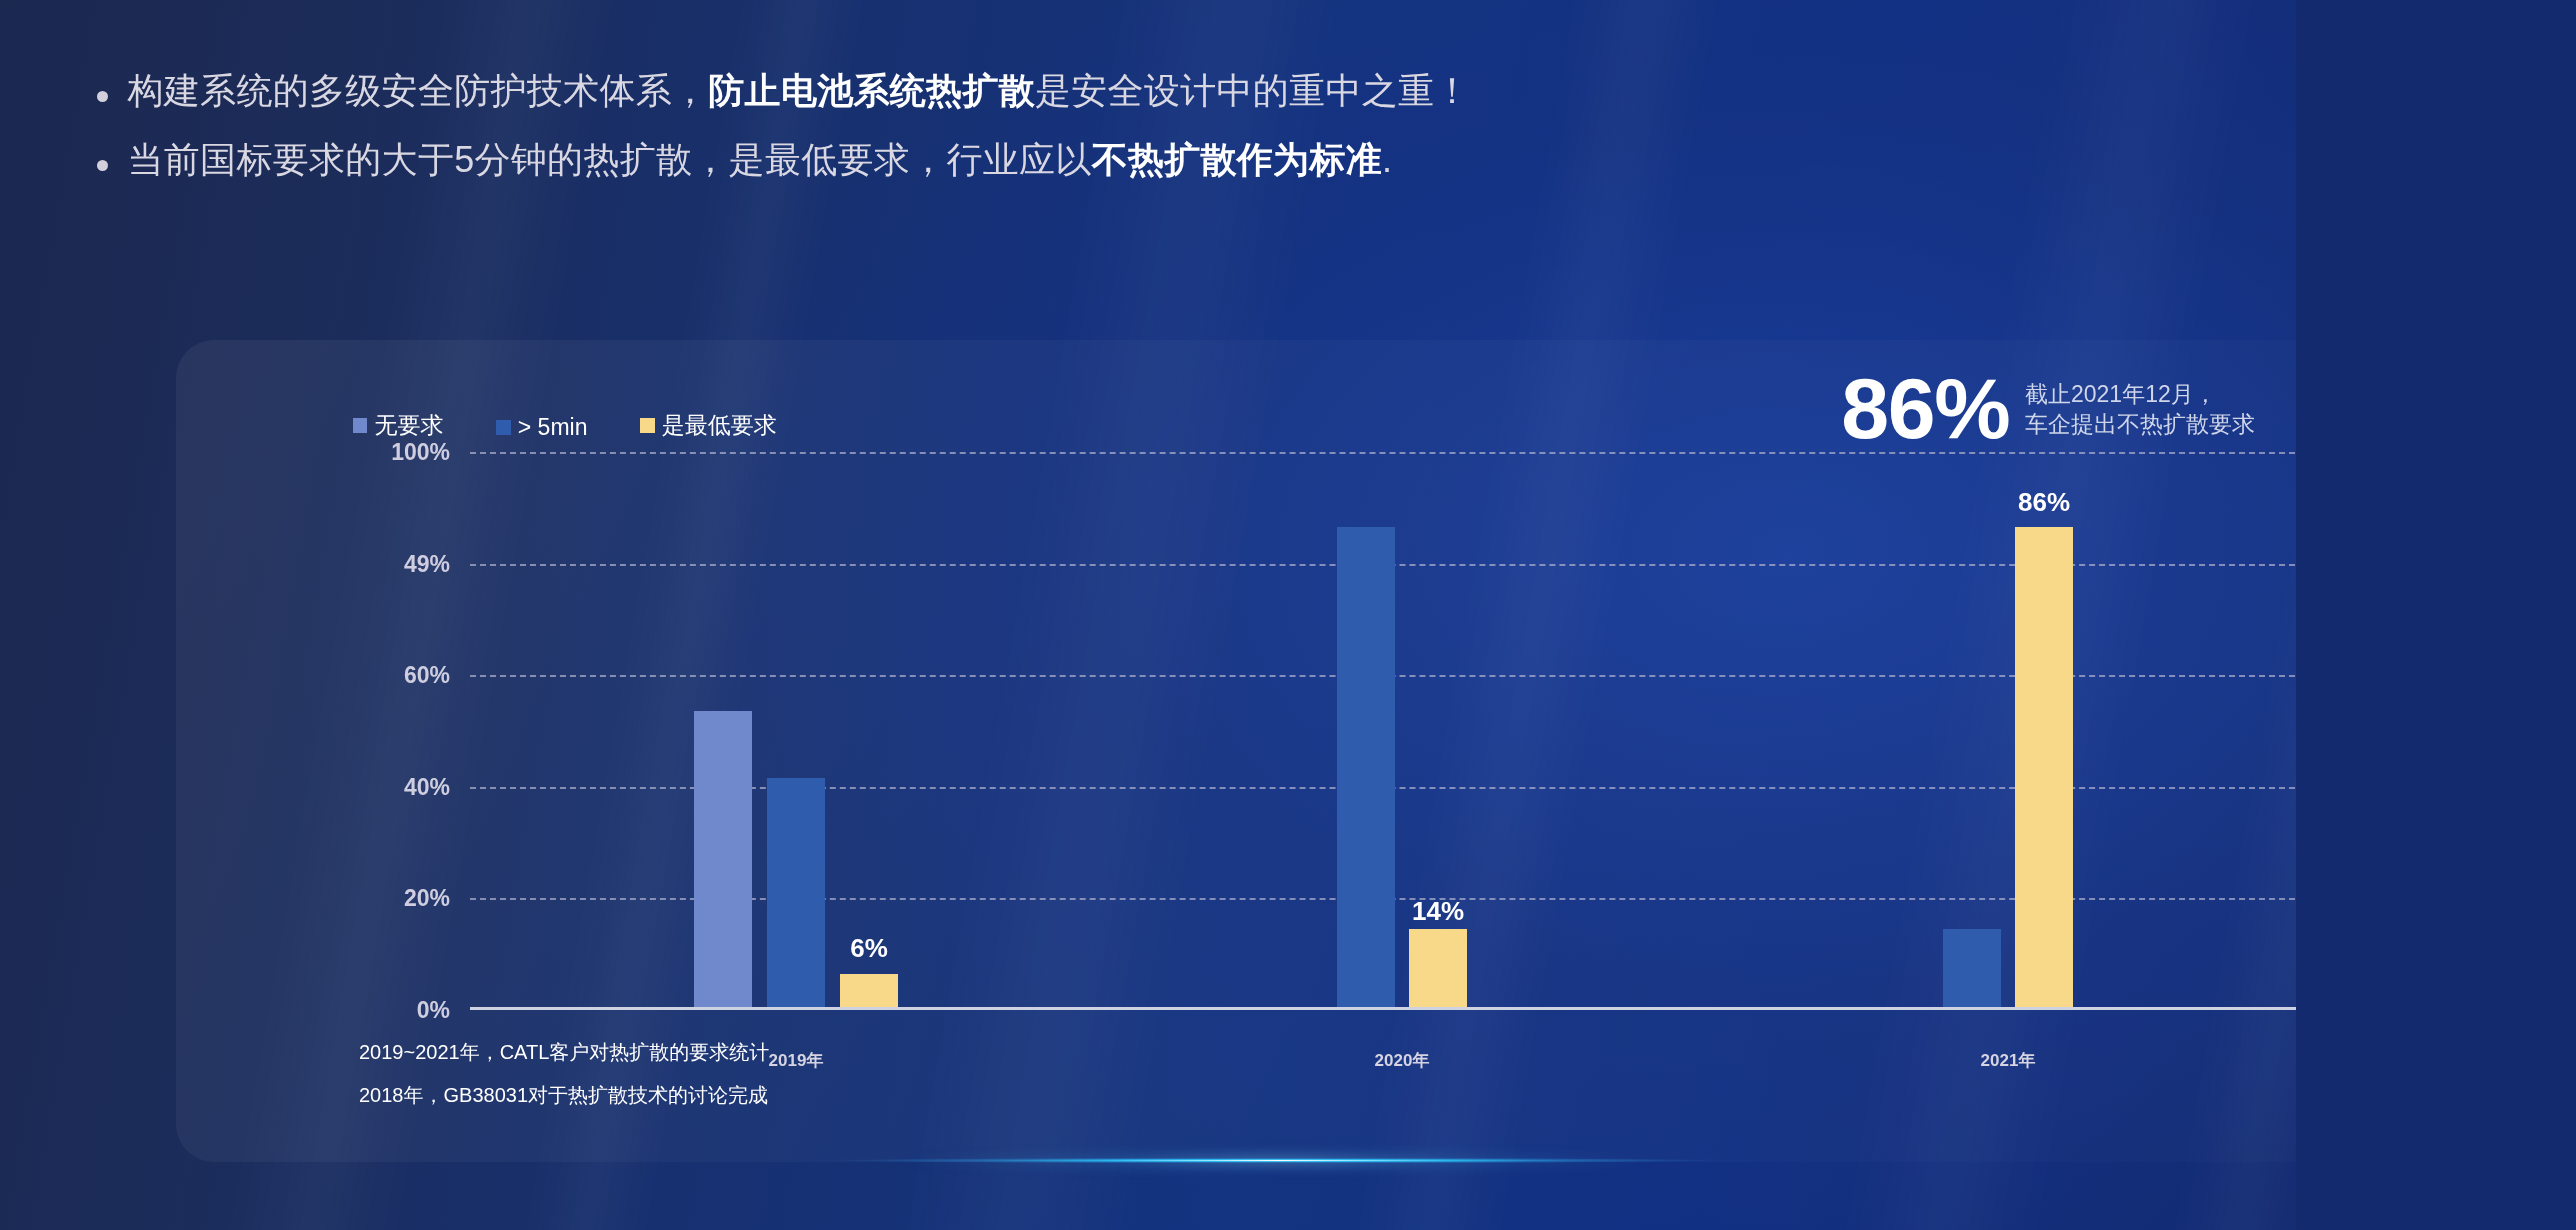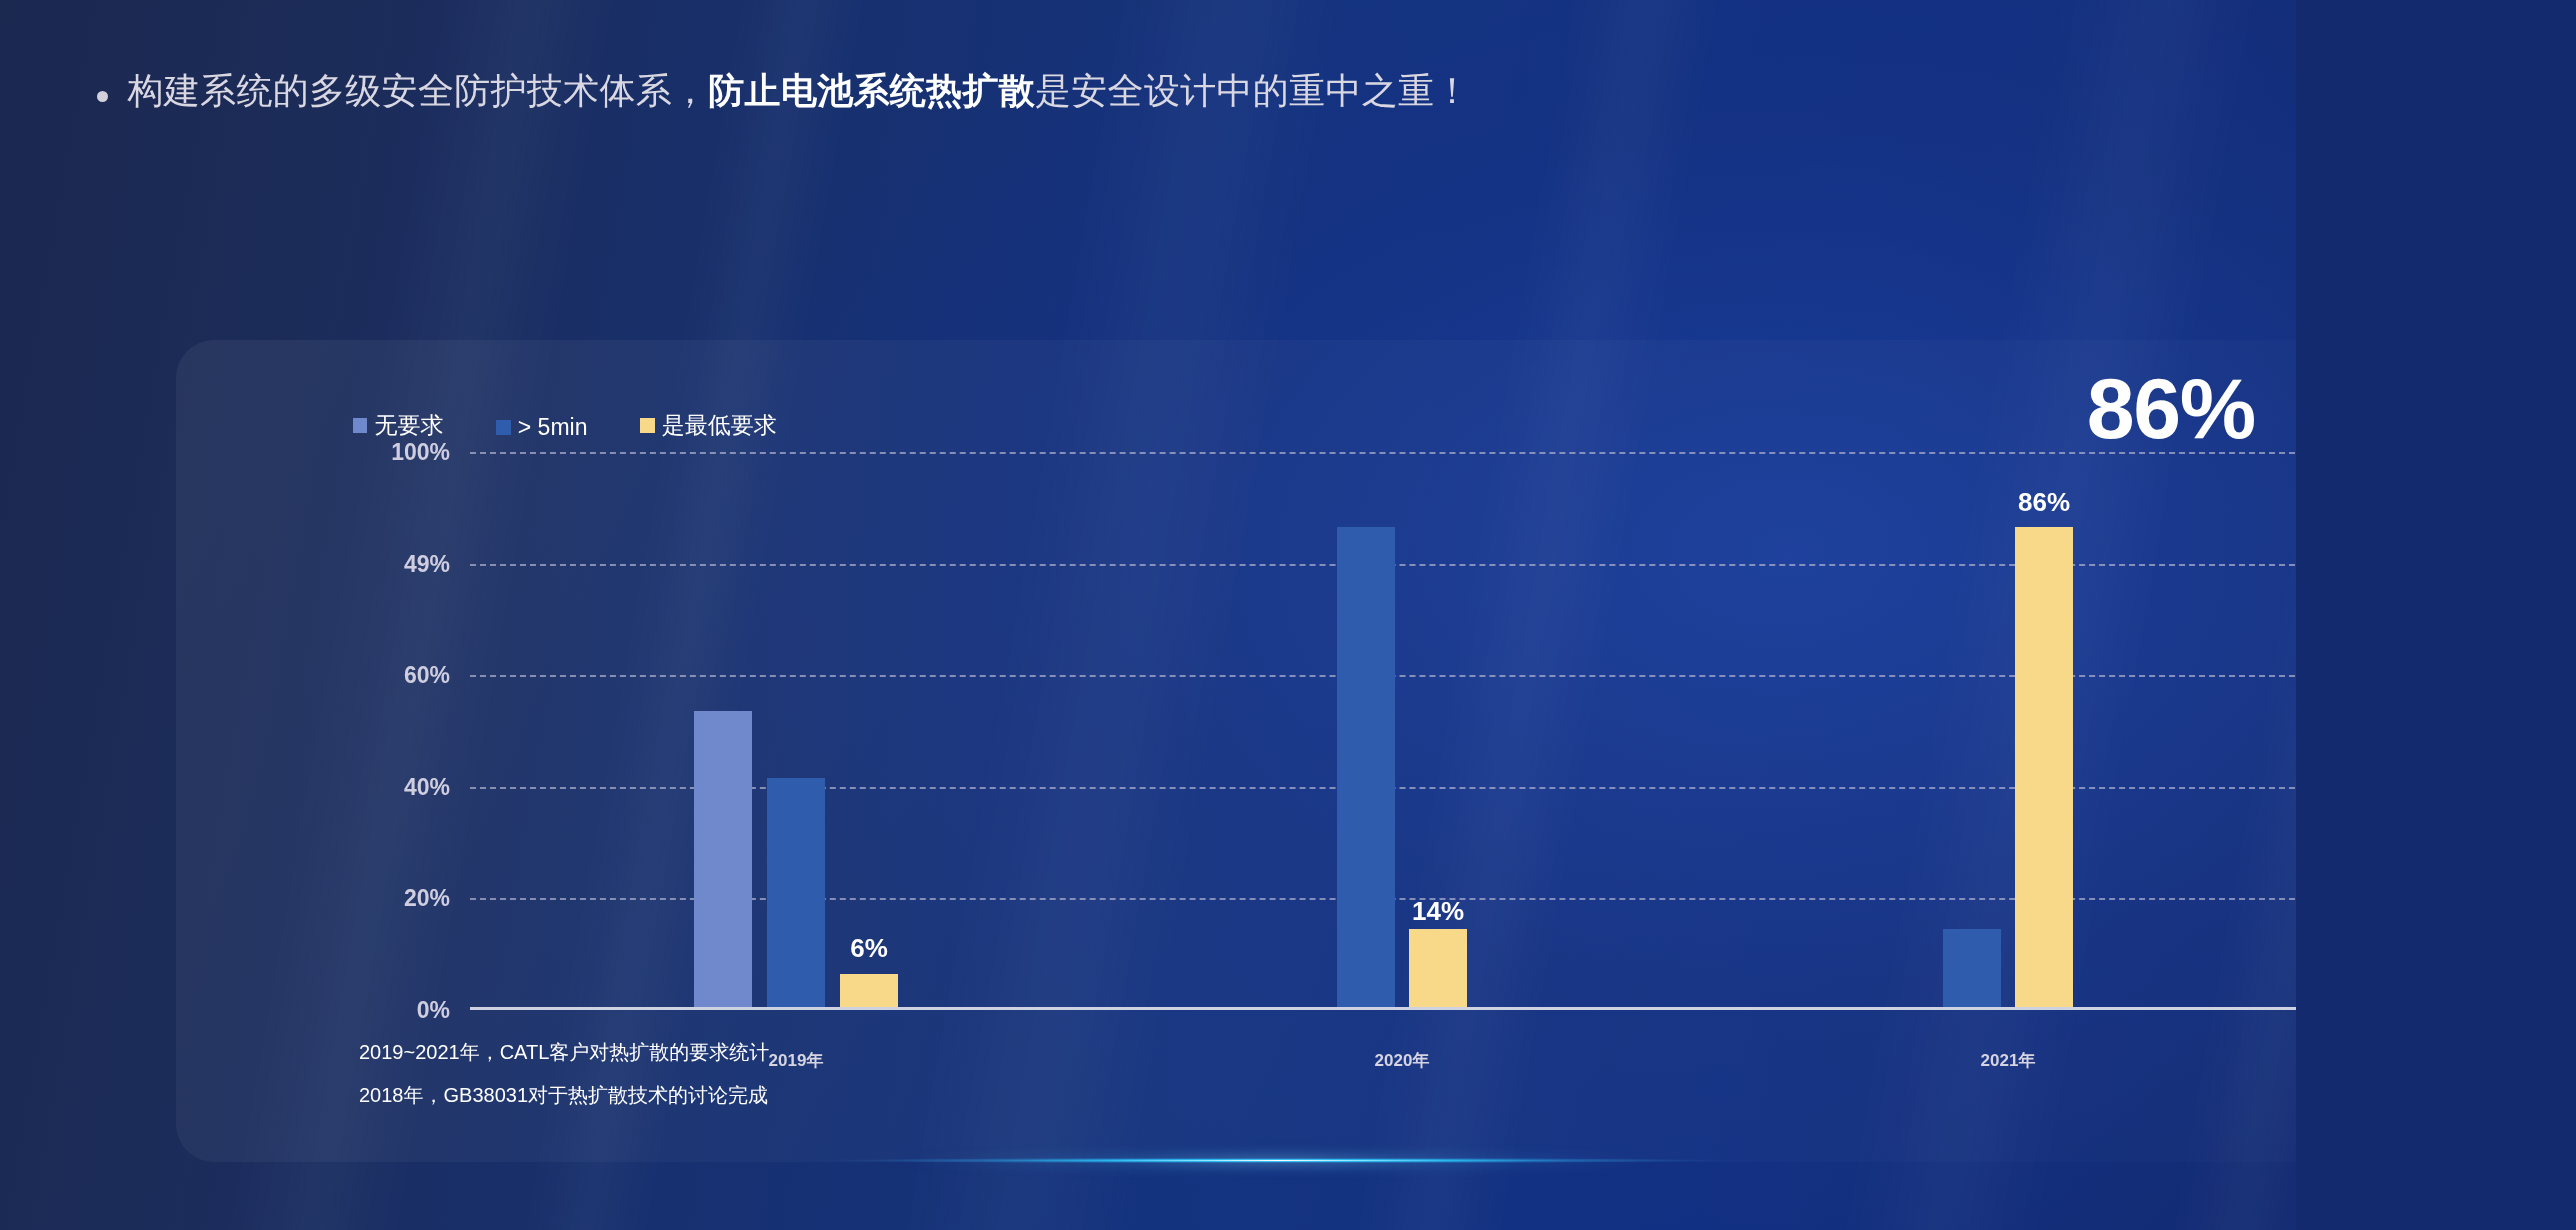--- a/index.html
+++ b/index.html
@@ -97,20 +97,24 @@
     <div class="streak" style="left:1466px;width:143px;"></div>
     <div class="streak" style="left:1952px;width:195px;"></div>
     <div class="streak" style="left:2283px;width:130px;"></div>
   </div>
 
   <div class="bullets">
     <div class="bullet-row">
       <span class="dot"></span>
       <div class="bullet-text"><span>构建系统的多级安全防护技术体系，</span><span class="em">防止电池系统热扩散</span><span>是安全设计中的重中之重！</span></div>
     </div>
+    <div class="bullet-row">
+      <span class="dot"></span>
+      <div class="bullet-text"><span>当前国标要求的大于5分钟的热扩散，是最低要求，行业应以</span><span class="em">不热扩散作为标准</span><span>.</span></div>
+    </div>
   </div>
 
   <div class="card">
 
     <div class="legend">
       <div class="legend-item">
         <span class="swatch" style="background:#7089cc"></span>
         <span class="legend-label">无要求</span>
       </div>
       <div class="legend-item">
@@ -118,20 +122,24 @@
         <span class="legend-label">&gt; 5min</span>
       </div>
       <div class="legend-item">
         <span class="swatch" style="background:#f8d889"></span>
         <span class="legend-label">是最低要求</span>
       </div>
     </div>
 
     <div class="callout">
       <div class="callout-big">86%</div>
+      <div class="callout-sub">
+        <div>截止2021年12月，</div>
+        <div>车企提出不热扩散要求</div>
+      </div>
     </div>
 
     <div class="chart">
       <div class="ylabels">
           <div class="ylab" style="top: 558px;">0%</div>
           <div class="ylab" style="top: 446px;">20%</div>
           <div class="ylab" style="top: 335px;">40%</div>
           <div class="ylab" style="top: 223px;">60%</div>
           <div class="ylab" style="top: 112px;">49%</div>
           <div class="ylab" style="top: 0px;">100%</div>

